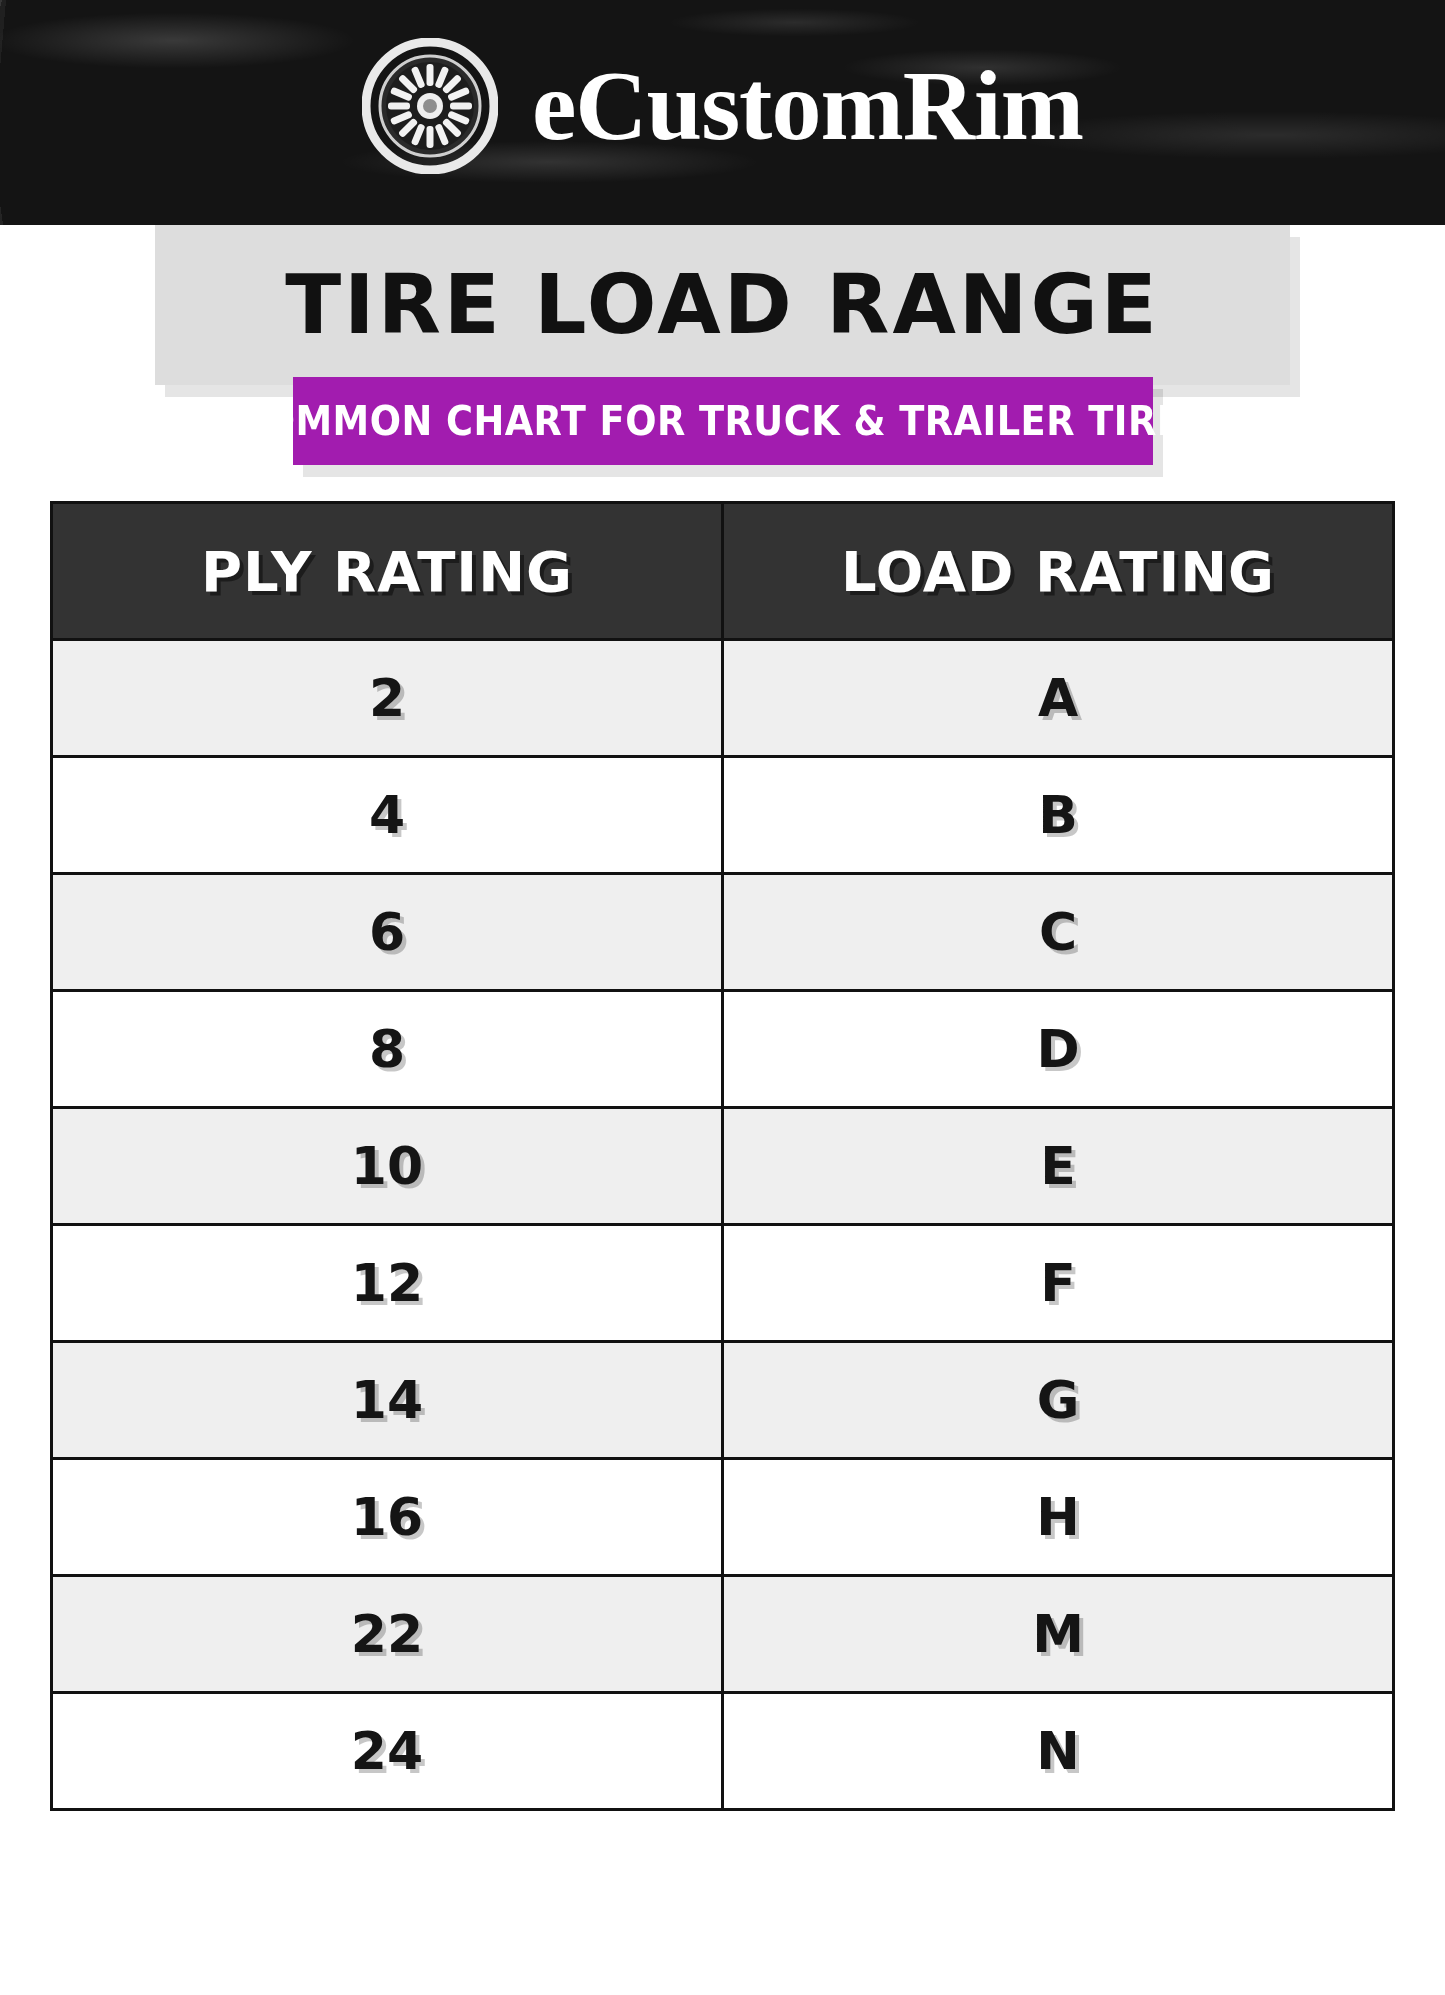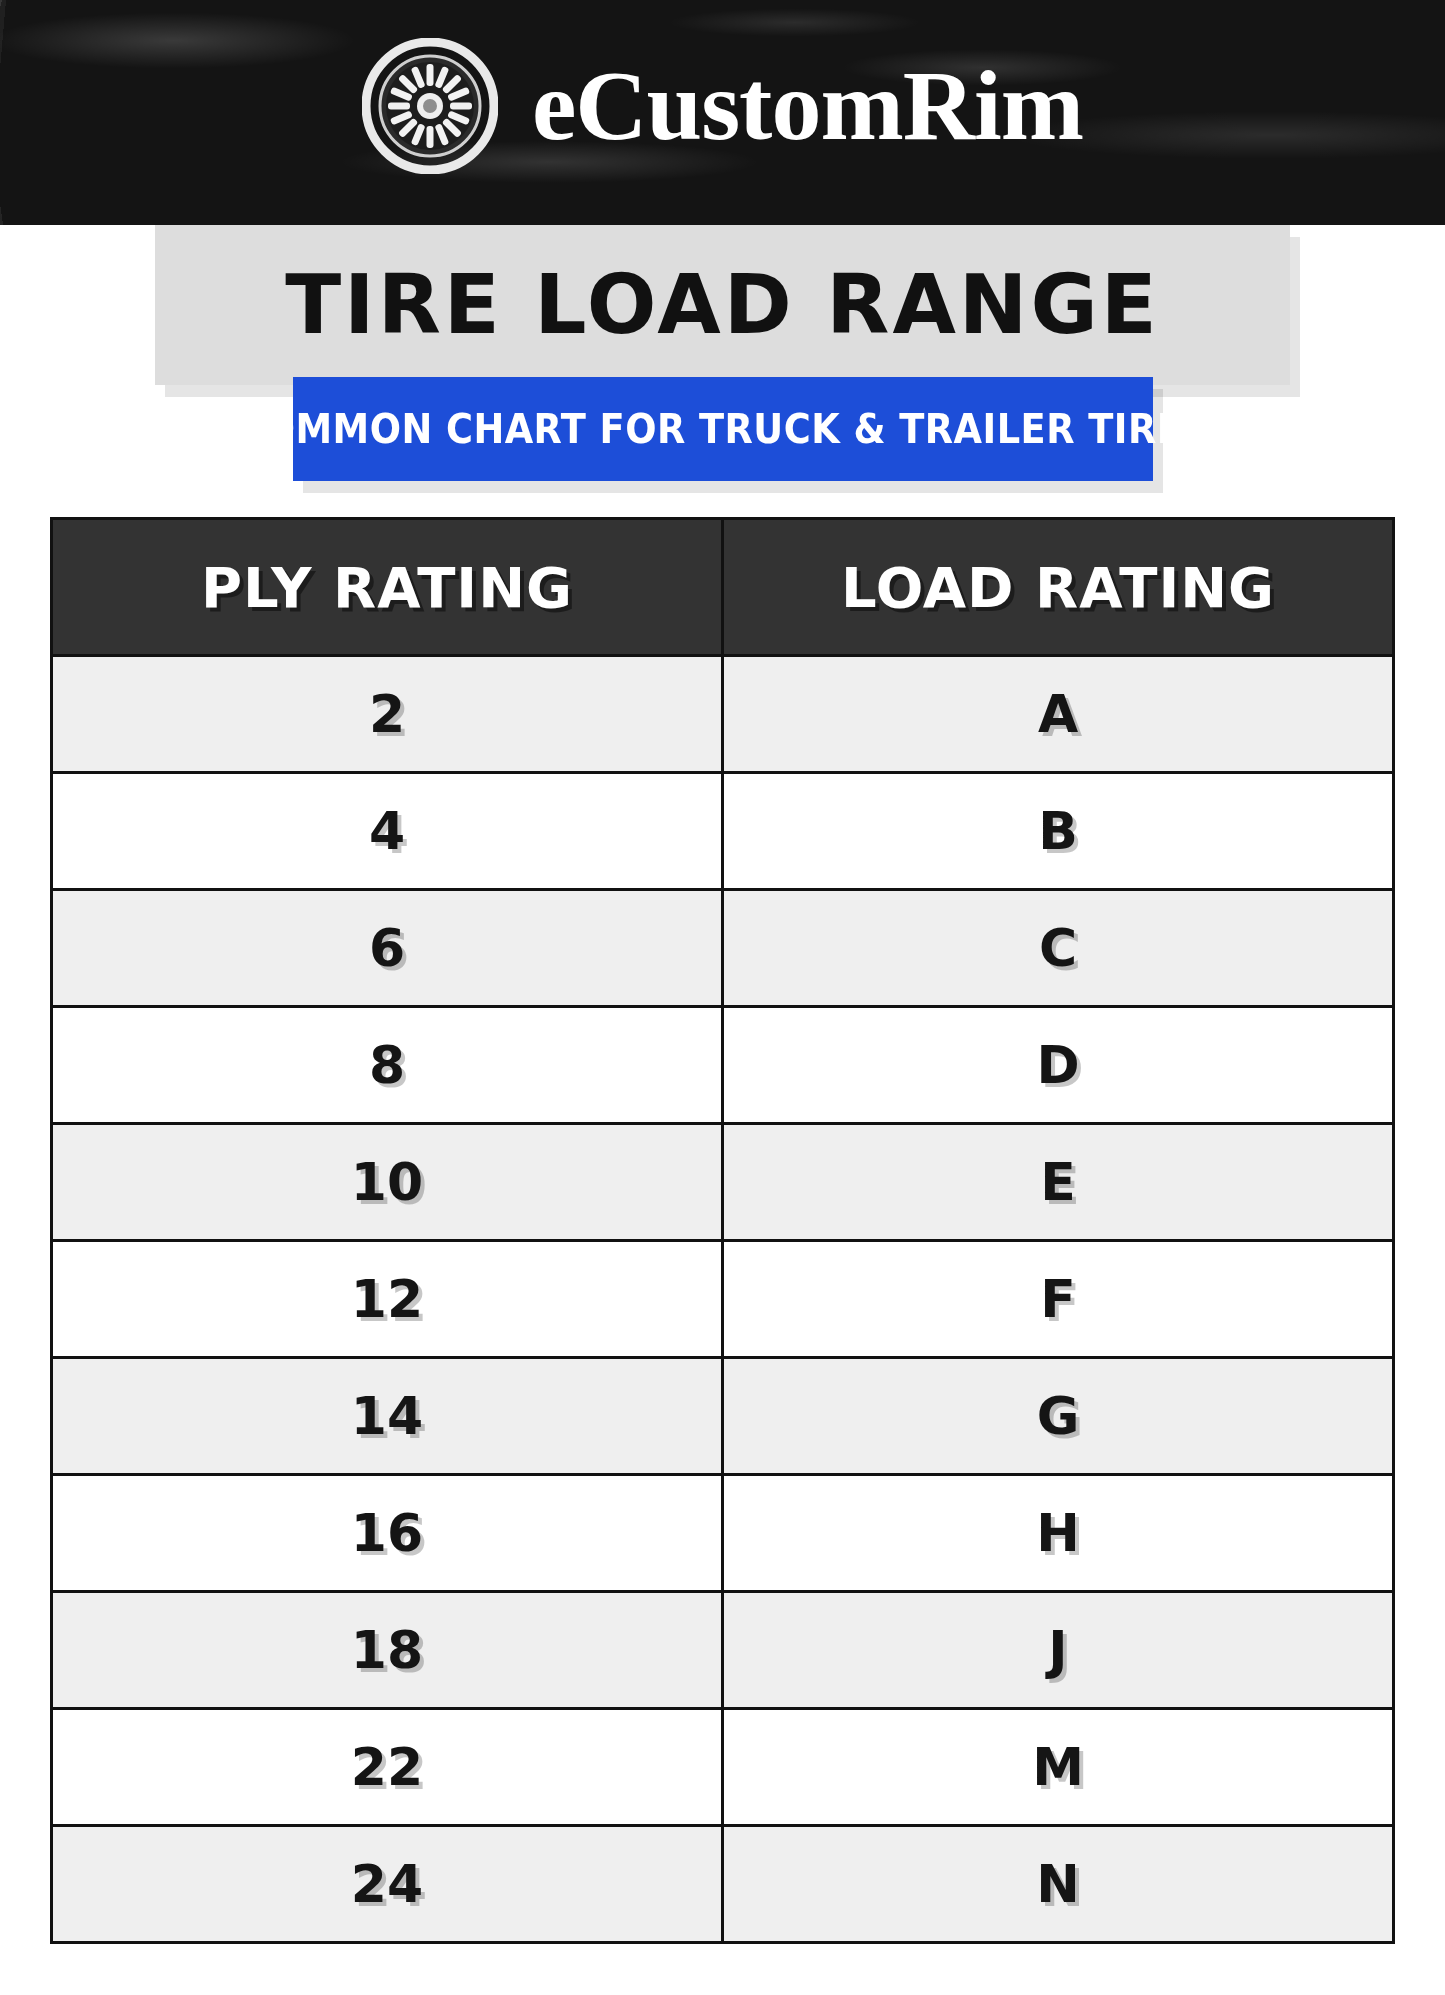--- a/index.html
+++ b/index.html
@@ -84,22 +84,22 @@
     font-size: 82px;
     font-weight: 700;
     letter-spacing: 3px;
     font-family: "DejaVu Sans", sans-serif;
     line-height: 1;
   }
   .subtitle-bar {
     position: relative;
     margin-top: -8px;
     width: 860px;
-    height: 104px;
-    background: #1d4ed8;
+    height: 88px;
+    background: #a21caf;
     display: flex;
     align-items: center;
     justify-content: center;
     box-shadow: 10px 12px 0 rgba(0,0,0,0.10);
   }
   .subtitle-text {
     color: #ffffff;
     font-size: 40px;
     font-weight: 700;
     letter-spacing: 0.5px;
@@ -236,24 +236,20 @@
       </tr>
       <tr>
         <td>14</td>
         <td>G</td>
       </tr>
       <tr>
         <td>16</td>
         <td>H</td>
       </tr>
       <tr>
-        <td>18</td>
-        <td>J</td>
-      </tr>
-      <tr>
         <td>22</td>
         <td>M</td>
       </tr>
       <tr>
         <td>24</td>
         <td>N</td>
       </tr>
     </tbody>
   </table>
 </div>

